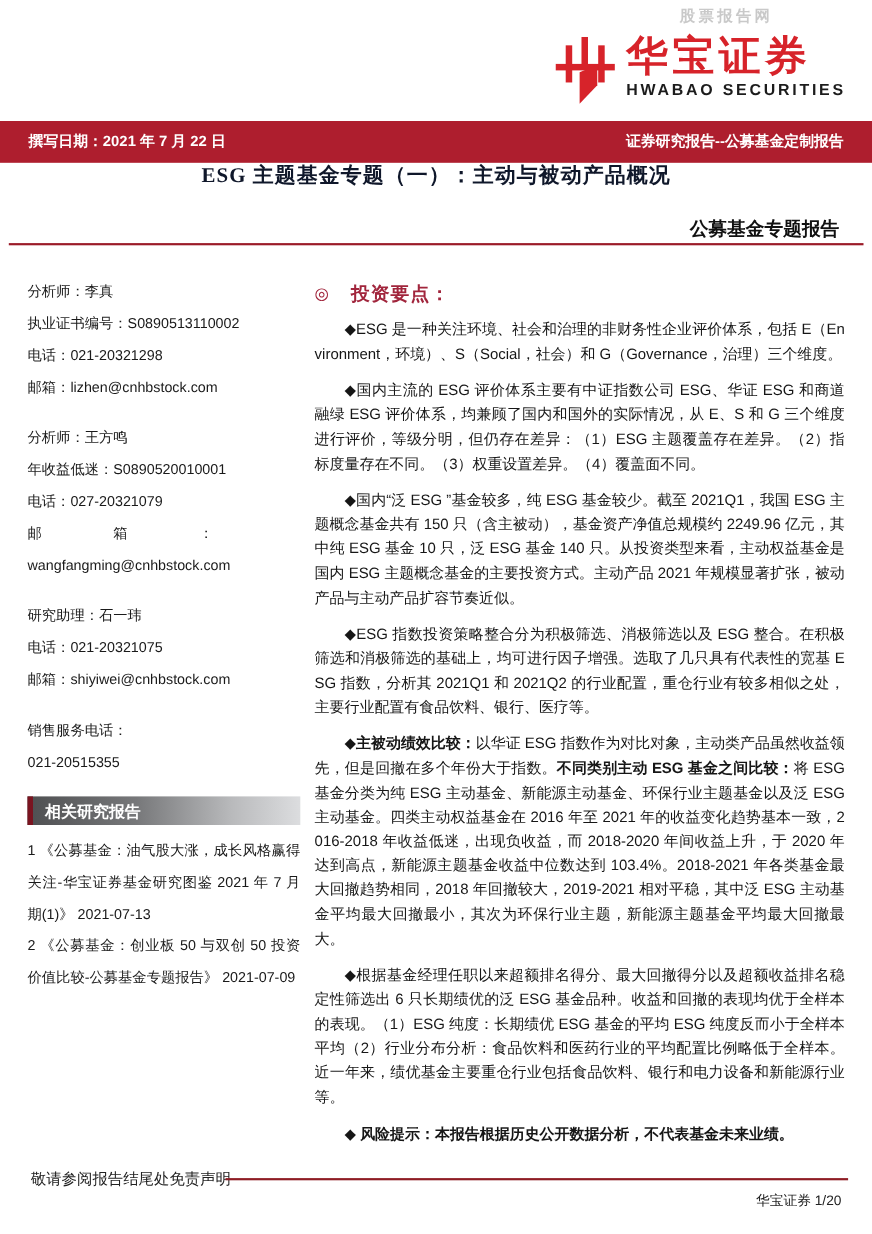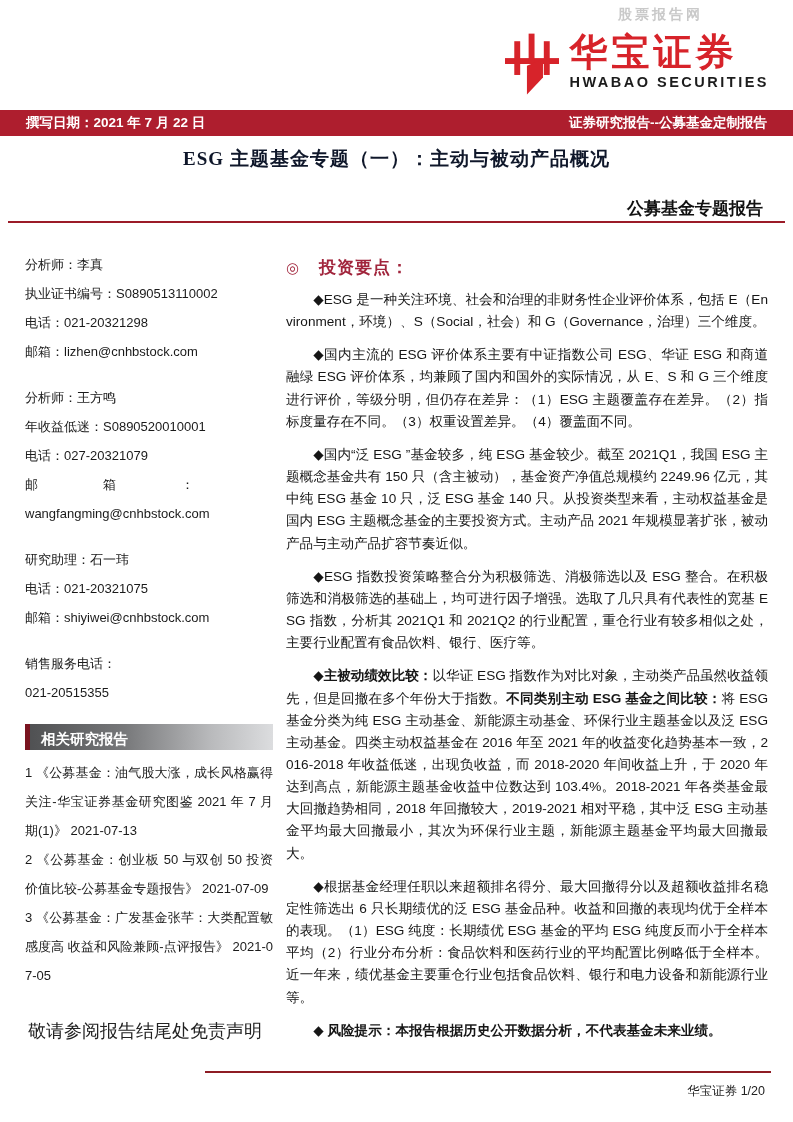--- a/index.html
+++ b/index.html
@@ -14,21 +14,21 @@
   }
   
   .logo{position:absolute;top:33px;right:24px;display:flex;align-items:flex-start;gap:10px;}
   .logo-mark{width:54px;height:62px;}
   .logo-text{display:flex;flex-direction:column;line-height:1;}
   .logo-cn{font-size:38px;font-weight:bold;color:#d7232a;letter-spacing:4px;
     font-family:"Liberation Serif","DejaVu Serif",serif;}
   .logo-en{font-size:14.5px;font-weight:bold;color:#1c1c1c;letter-spacing:2.5px;margin-top:4px;}
   
   .banner{
-    position:absolute;top:110px;left:0;right:0;height:26px;background:#ae1e2e;
+    position:absolute;top:110px;left:0;right:0;height:38px;background:#ae1e2e;
     display:flex;justify-content:space-between;align-items:center;
     padding:0 26px;box-sizing:border-box;color:#ffffff;font-weight:bold;font-size:13.5px;
   }
   .doc-title{
     position:absolute;top:146px;left:0;right:0;text-align:center;
     font-family:"Liberation Serif","DejaVu Serif",serif;
     font-size:19px;font-weight:bold;color:#0f172a;letter-spacing:1px;
   }
   .doc-subtitle{
     position:absolute;top:197px;right:30px;font-size:17px;font-weight:bold;color:#111111;
@@ -55,21 +55,21 @@
   .hl-header{display:flex;align-items:center;gap:20px;color:#a1253c;}
   .hl-bullet{font-size:15px;line-height:1;}
   .hl-title{font-size:17px;font-weight:bold;letter-spacing:1px;}
   .hl-paras{margin-top:10px;}
   .hl-para{
     margin:0 0 11px 0;font-size:13.6px;line-height:1.63;text-align:justify;
     text-indent:2em;color:#161616;word-break:break-all;
   }
   .hl-para .b{font-weight:bold;}
   
-  .footer-left{position:absolute;left:28px;top:1019px;font-size:18px;color:#222222;}
+  .footer-left{position:absolute;left:28px;top:1063px;font-size:14px;color:#222222;}
   .footer-rule{position:absolute;left:205px;right:22px;top:1071px;height:2px;background:#8e1c24;}
   .footer-right{position:absolute;right:28px;top:1083px;font-size:12.5px;color:#222222;}
 </style>
 </head>
 <body>
 
 <div class="watermark">股票报告网</div>
 
 <div class="logo">
   <svg class="logo-mark" viewBox="0 0 64 72" xmlns="http://www.w3.org/2000/svg">
@@ -116,21 +116,20 @@
       </div>
       <div class="analyst-block">
         <div class="info-line">销售服务电话：</div>
         <div class="info-line">021-20515355</div>
       </div>
     </div>
   <div class="related-box">相关研究报告</div>
   <div class="report-list">
       <div class="report-item">1 《公募基金：油气股大涨，成长风格赢得关注-华宝证券基金研究图鉴 2021 年 7 月期(1)》 2021-07-13</div>
       <div class="report-item">2 《公募基金：创业板 50 与双创 50 投资价值比较-公募基金专题报告》 2021-07-09</div>
-      <div class="report-item">3 《公募基金：广发基金张芊：大类配置敏感度高 收益和风险兼顾-点评报告》 2021-07-05</div>
     </div>
 </div>
 
 <div class="right-col">
   <div class="hl-header">
     <span class="hl-bullet">◎</span>
     <span class="hl-title">投资要点：</span>
   </div>
   <div class="hl-paras">
       <p class="hl-para"><span>◆ESG 是一种关注环境、社会和治理的非财务性企业评价体系，包括 E（Environment，环境）、S（Social，社会）和 G（Governance，治理）三个维度。</span></p>

